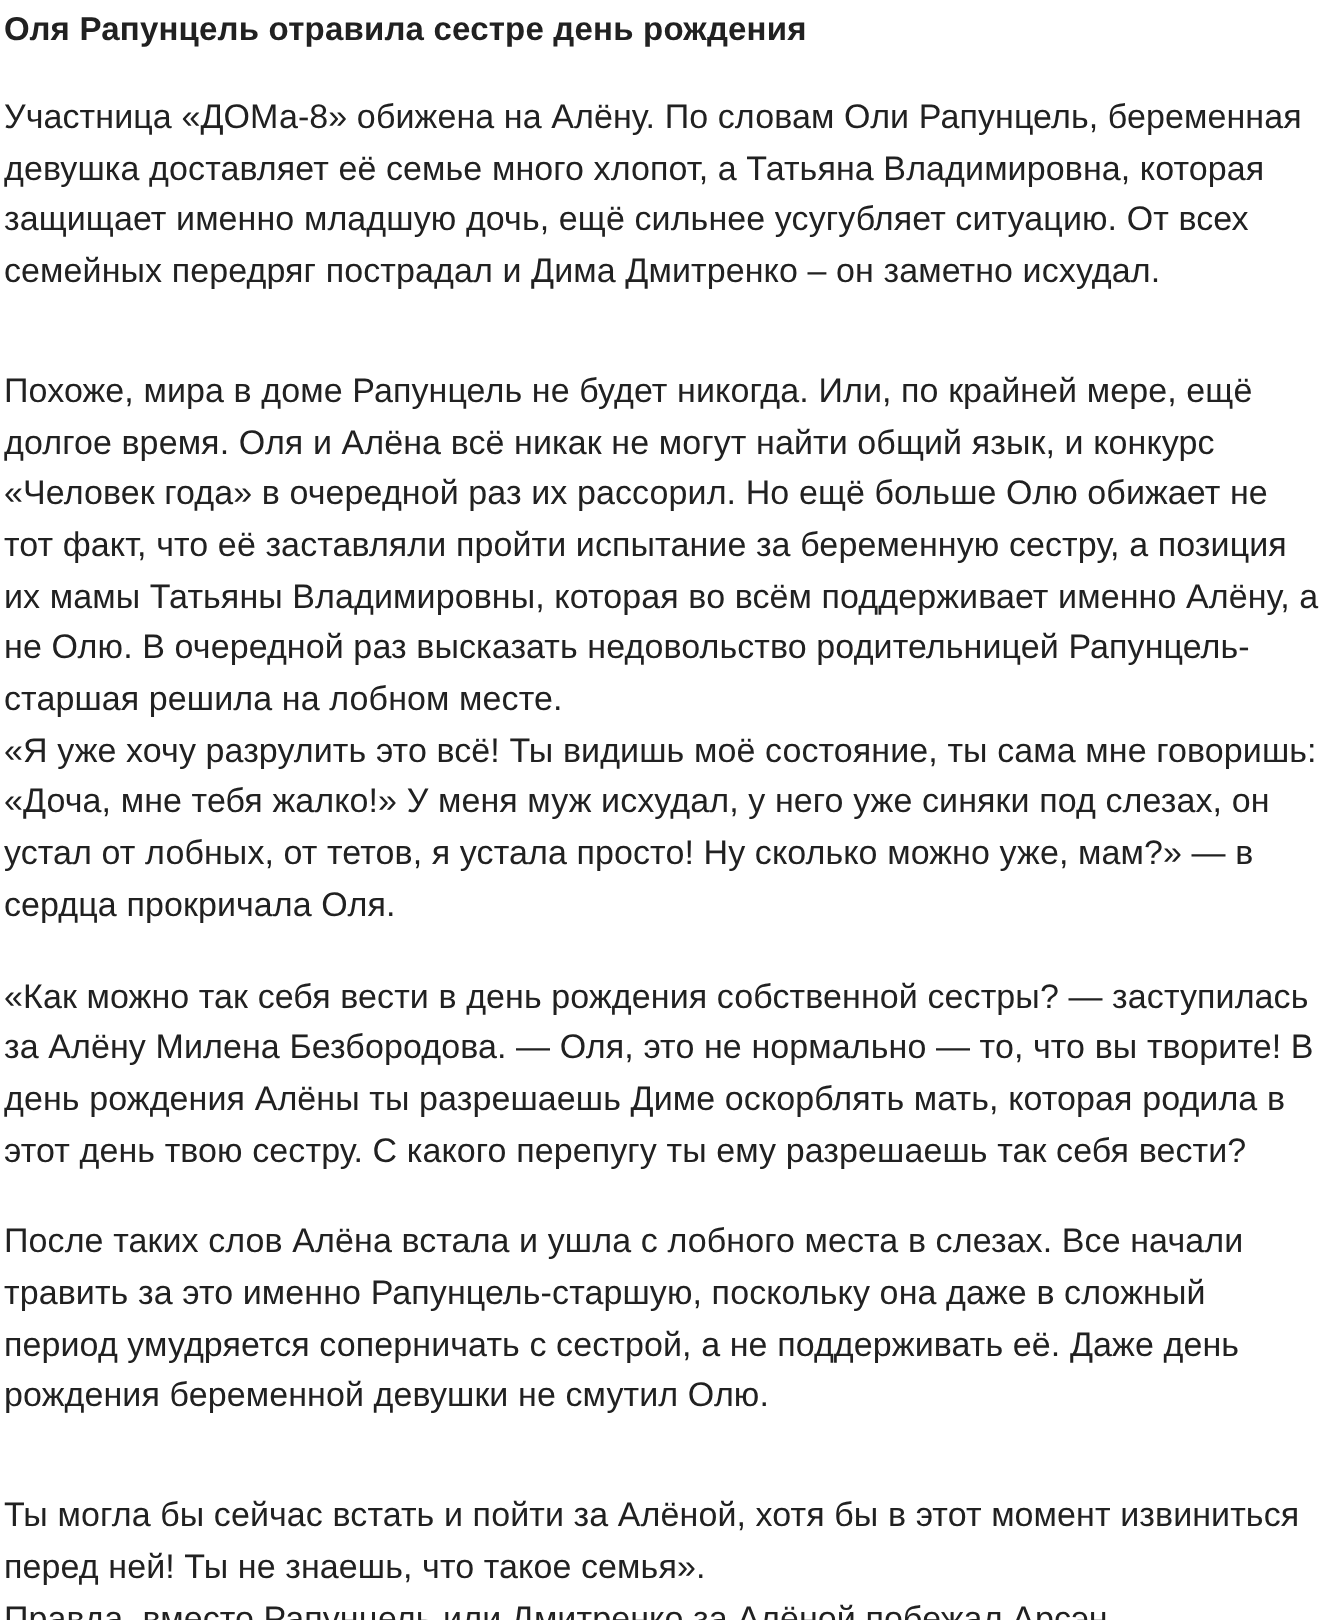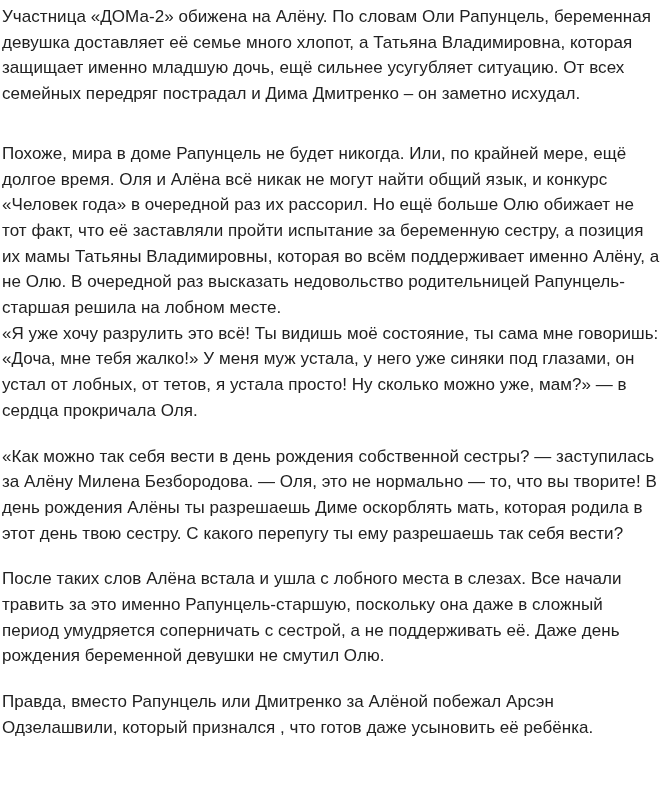--- a/index.html
+++ b/index.html
@@ -37,26 +37,28 @@
   
   .para.joined {
     margin-bottom: 0;
     margin-top: 34px;
   }
 </style>
 </head>
 <body>
 
 <div class="article">
+  <h1 class="article-title">Оля Рапунцель отравила сестре день рождения</h1>
 
-  <p class="para">Участница «ДОМа-2» обижена на Алёну. По словам Оли Рапунцель, беременная девушка доставляет её семье много хлопот, а Татьяна Владимировна, которая защищает именно младшую дочь, ещё сильнее усугубляет ситуацию. От всех семейных передряг пострадал и Дима Дмитренко – он заметно исхудал.</p>
+  <p class="para">Участница «ДОМа-8» обижена на Алёну. По словам Оли Рапунцель, беременная девушка доставляет её семье много хлопот, а Татьяна Владимировна, которая защищает именно младшую дочь, ещё сильнее усугубляет ситуацию. От всех семейных передряг пострадал и Дима Дмитренко – он заметно исхудал.</p>
 
   <p class="para joined">Похоже, мира в доме Рапунцель не будет никогда. Или, по крайней мере, ещё долгое время. Оля и Алёна всё никак не могут найти общий язык, и конкурс «Человек года» в очередной раз их рассорил. Но ещё больше Олю обижает не тот факт, что её заставляли пройти испытание за беременную сестру, а позиция их мамы Татьяны Владимировны, которая во всём поддерживает именно Алёну, а не Олю. В очередной раз высказать недовольство родительницей Рапунцель-старшая решила на лобном месте.</p>
 
-  <p class="para">«Я уже хочу разрулить это всё! Ты видишь моё состояние, ты сама мне говоришь: «Доча, мне тебя жалко!» У меня муж устала, у него уже синяки под глазами, он устал от лобных, от тетов, я устала просто! Ну сколько можно уже, мам?» — в сердца прокричала Оля.</p>
+  <p class="para">«Я уже хочу разрулить это всё! Ты видишь моё состояние, ты сама мне говоришь: «Доча, мне тебя жалко!» У меня муж исхудал, у него уже синяки под слезах, он устал от лобных, от тетов, я устала просто! Ну сколько можно уже, мам?» — в сердца прокричала Оля.</p>
 
   <p class="para">«Как можно так себя вести в день рождения собственной сестры? — заступилась за Алёну Милена Безбородова. — Оля, это не нормально — то, что вы творите! В день рождения Алёны ты разрешаешь Диме оскорблять мать, которая родила в этот день твою сестру. С какого перепугу ты ему разрешаешь так себя вести?</p>
 
   <p class="para">После таких слов Алёна встала и ушла с лобного места в слезах. Все начали травить за это именно Рапунцель-старшую, поскольку она даже в сложный период умудряется соперничать с сестрой, а не поддерживать её. Даже день рождения беременной девушки не смутил Олю.</p>
 
+  <p class="para joined">Ты могла бы сейчас встать и пойти за Алёной, хотя бы в этот момент извиниться перед ней! Ты не знаешь, что такое семья».</p>
 
   <p class="para">Правда, вместо Рапунцель или Дмитренко за Алёной побежал Арсэн Одзелашвили, который признался , что готов даже усыновить её ребёнка.</p>
 </div>
 
 </body></html>

